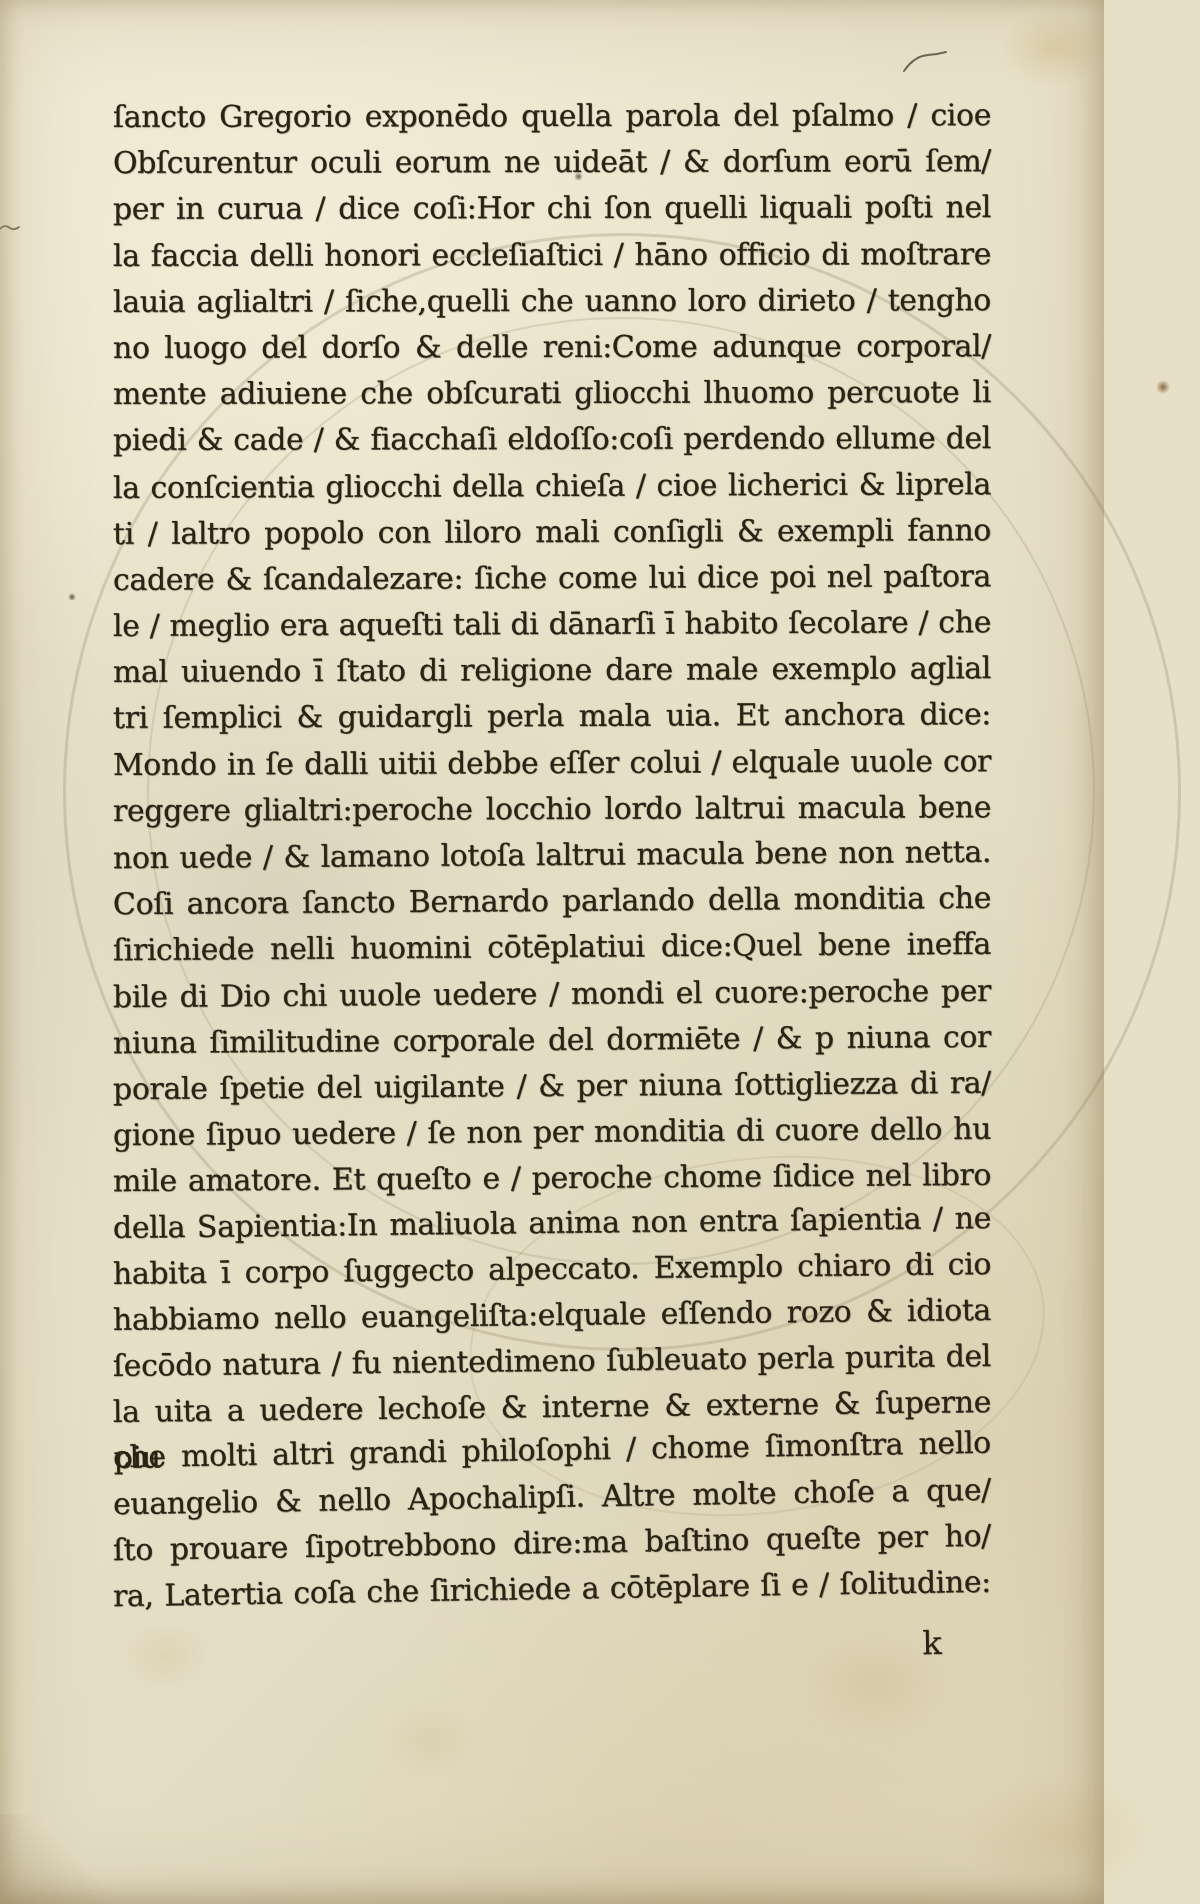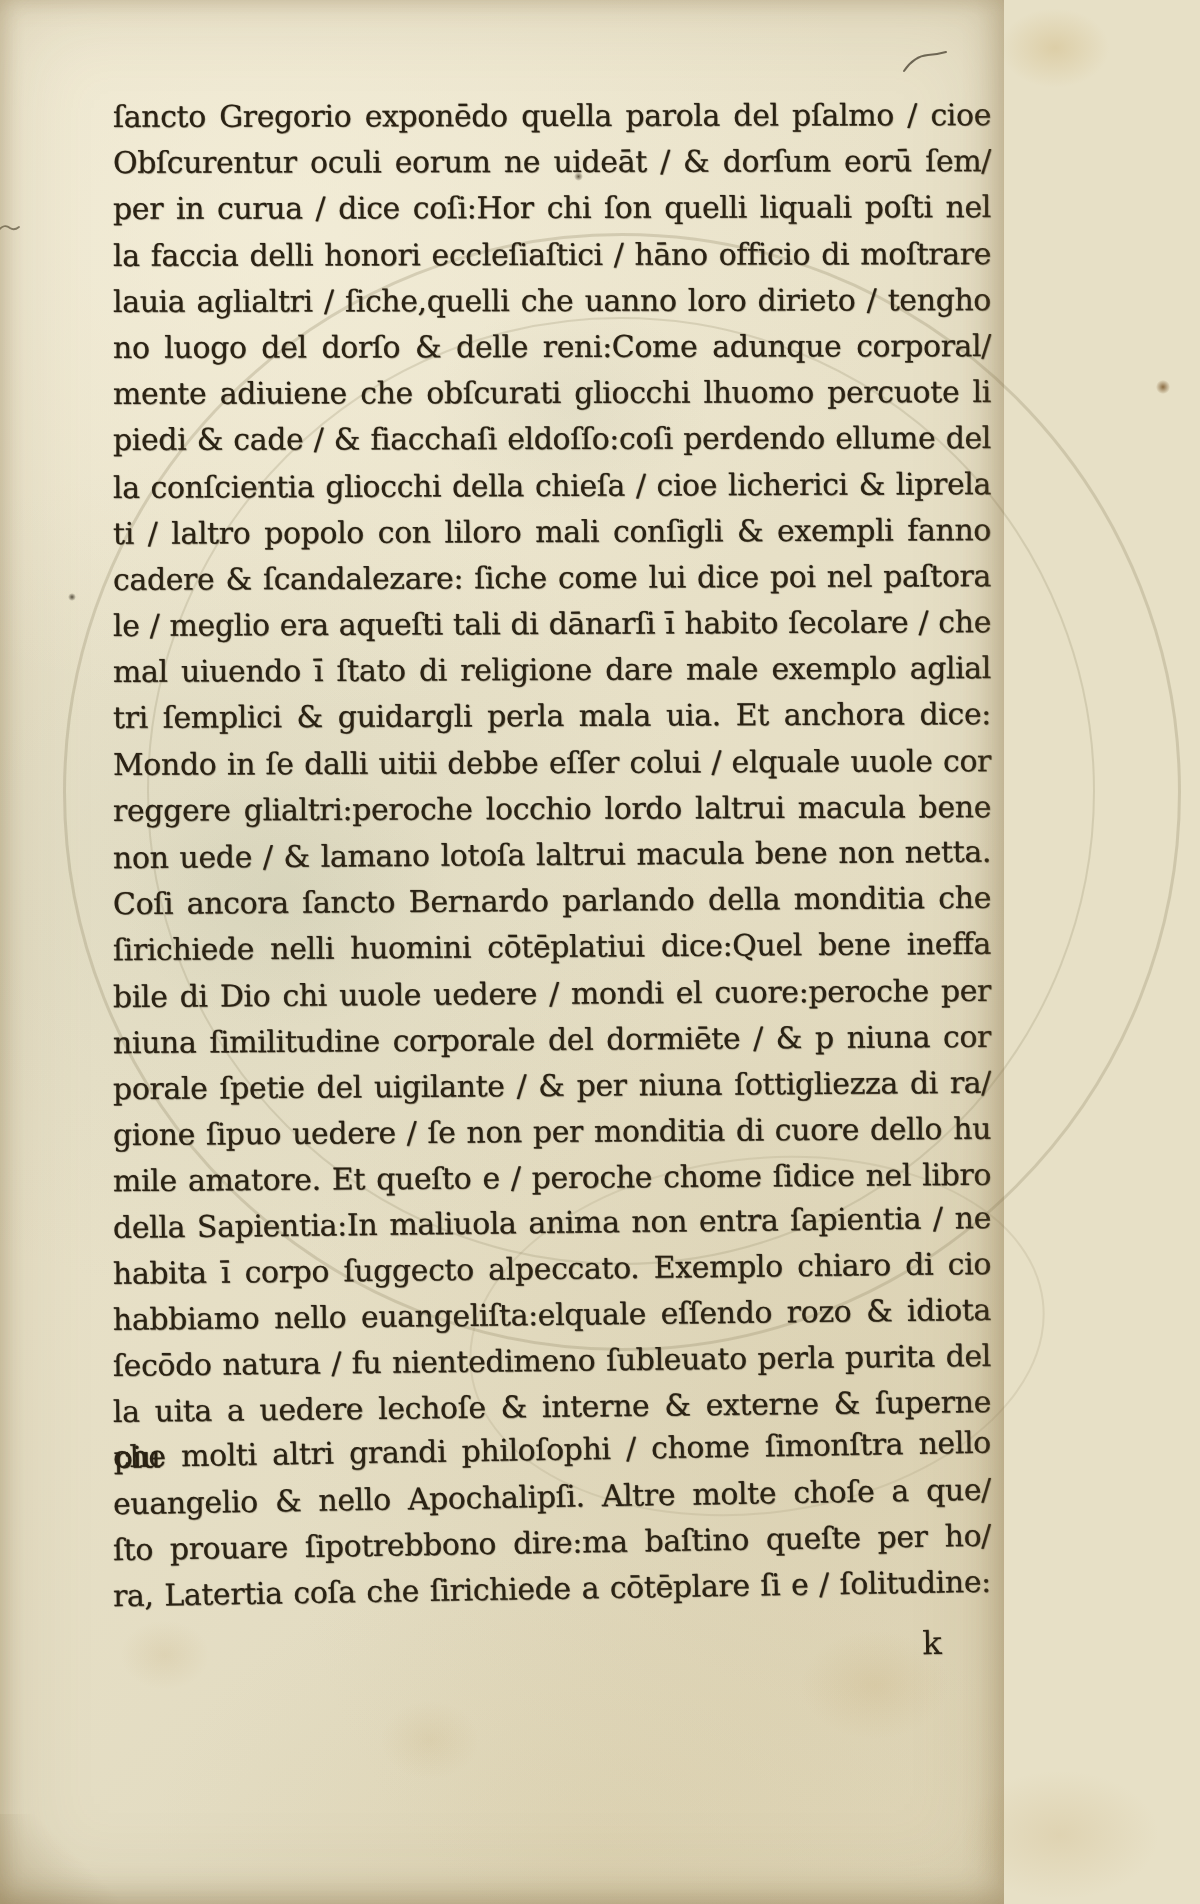--- a/index.html
+++ b/index.html
@@ -5,21 +5,21 @@
   html, body {
     margin: 0;
     padding: 0;
     width: 1200px;
     height: 1904px;
     overflow: hidden;
     background: #e7e0c6;
   }
   .page {
     position: relative;
-    width: 1004px;
+    width: 1104px;
     height: 1904px;
     background:
       radial-gradient(ellipse 900px 700px at 28% 12%, rgba(248,243,224,0.55), rgba(248,243,224,0) 70%),
       radial-gradient(ellipse 700px 600px at 22% 46%, rgba(176,182,158,0.16), rgba(176,182,158,0) 70%),
       radial-gradient(ellipse 800px 900px at 85% 75%, rgba(205,190,150,0.30), rgba(205,190,150,0) 72%),
       radial-gradient(ellipse 600px 400px at 60% 97%, rgba(210,196,156,0.30), rgba(210,196,156,0) 75%),
       linear-gradient(135deg, #ece5cd 0%, #e8e1c8 40%, #e3dcc2 70%, #e0d7ba 100%);
     font-family: "DejaVu Serif", "Liberation Serif", serif;
   }
   .vignette {

